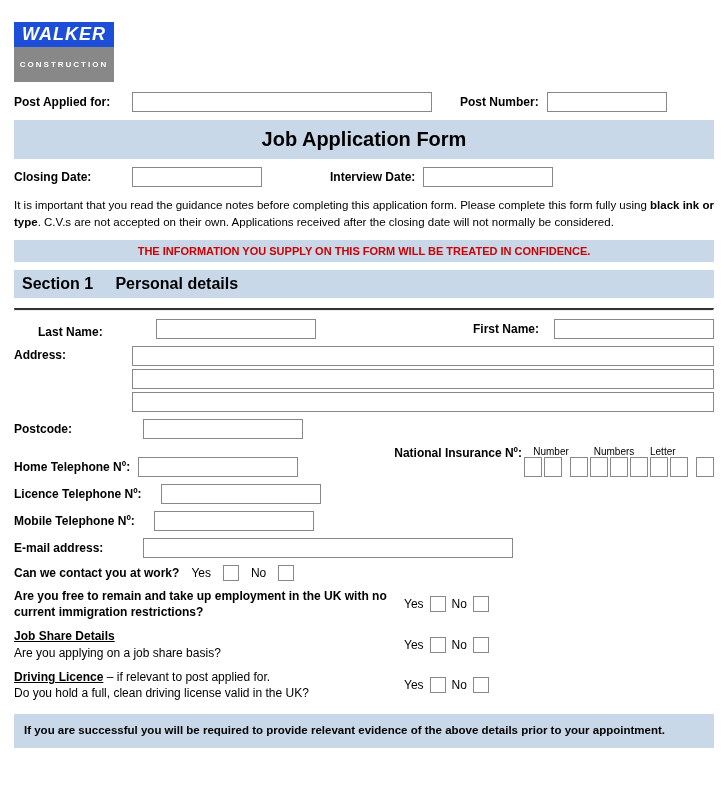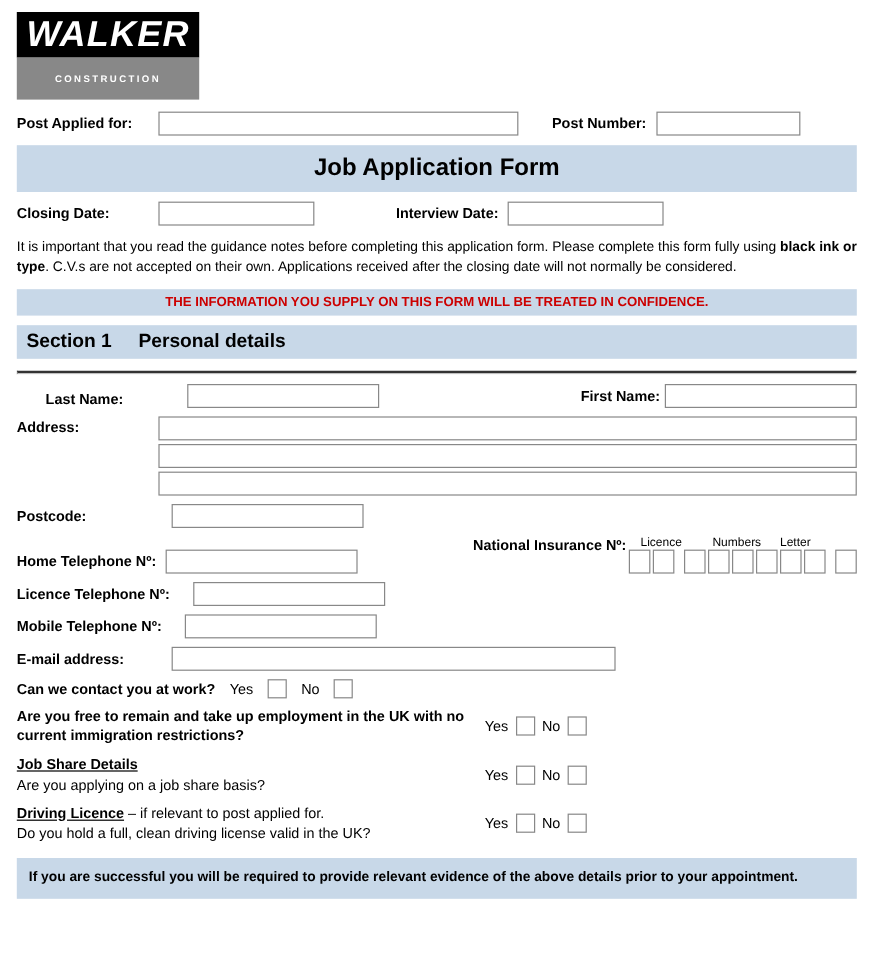--- a/index.html
+++ b/index.html
@@ -16,27 +16,28 @@
       display: flex;
       align-items: flex-start;
       margin-bottom: 10px;
     }
     .logo-box {
       display: flex;
       flex-direction: column;
       align-items: flex-start;
     }
     .logo-walker {
-      background: #000000;
+      background: #1d4ed8;
       color: #fff;
-      font-size: 30px;
+      font-size: 18px;
       font-weight: 900;
       padding: 2px 8px;
       letter-spacing: 1px;
       font-style: italic;
+      margin-top: 12px;
     }
     .logo-construction {
       background: #888;
       color: #fff;
       font-size: 8px;
       font-weight: bold;
       letter-spacing: 2px;
       padding: 13px 4px;
       width: 100%;
       text-align: center;
@@ -227,21 +228,21 @@
   <span>Personal details</span>
 </div>
 
 <hr class="section-divider">
 
 <div class="two-col-row">
   <div class="left-col" style="display:flex; align-items:flex-end; gap:8px;margin-left:24px;">
     <label class="form-label">Last Name:</label>
     <input type="text" class="text-input-short" style="">
   </div>
-  <div class="right-col" style="display:flex; align-items:center; gap:4px;">
+  <div class="right-col" style="display:flex; align-items:center; gap:15px;">
     <label style="font-weight:bold; white-space:nowrap;">First Name:</label>
     <input type="text" class="text-input-short" style="">
   </div>
 </div>
 
 <div class="address-block">
   <label class="form-label" style="padding-top:2px;">Address:</label>
   <div class="address-inputs">
     <input type="text" class="address-input-line" style="">
     <input type="text" class="address-input-line" style="">
@@ -259,21 +260,21 @@
     <label class="form-label">Home Telephone Nº:</label>
     <input type="text" class="text-input-short" style="">
   </div>
   <div style="display:flex; flex-direction:row; align-items:flex-start; gap:2px; margin-left:10px;">
     <div style="display:flex; align-items:center; gap:4px; font-weight:bold; font-size:12px;">
       <span>National Insurance Nº:</span>
     </div>
 
     <div style="display:flex; flex-direction:column;">
       <div style="display:flex; gap:0; align-items:flex-end; margin-left:0;">
-        <span style="width:54px; text-align:center; font-size:10px;">Licence</span>
+        <span style="width:54px; text-align:center; font-size:10px;">Number</span>
         <span style="width:72px; text-align:center; font-size:10px;">Numbers</span>
         <span style="width:18px; text-align:center; font-size:10px;">Letter</span>
       </div>
       <div style="display:flex; gap:2px;">
 
         <input type="text" class="ni-box" maxlength="1" style="">
         <input type="text" class="ni-box" maxlength="1" style="">
         <span style="width:4px;"></span>
 
         <input type="text" class="ni-box" maxlength="1" style="">

